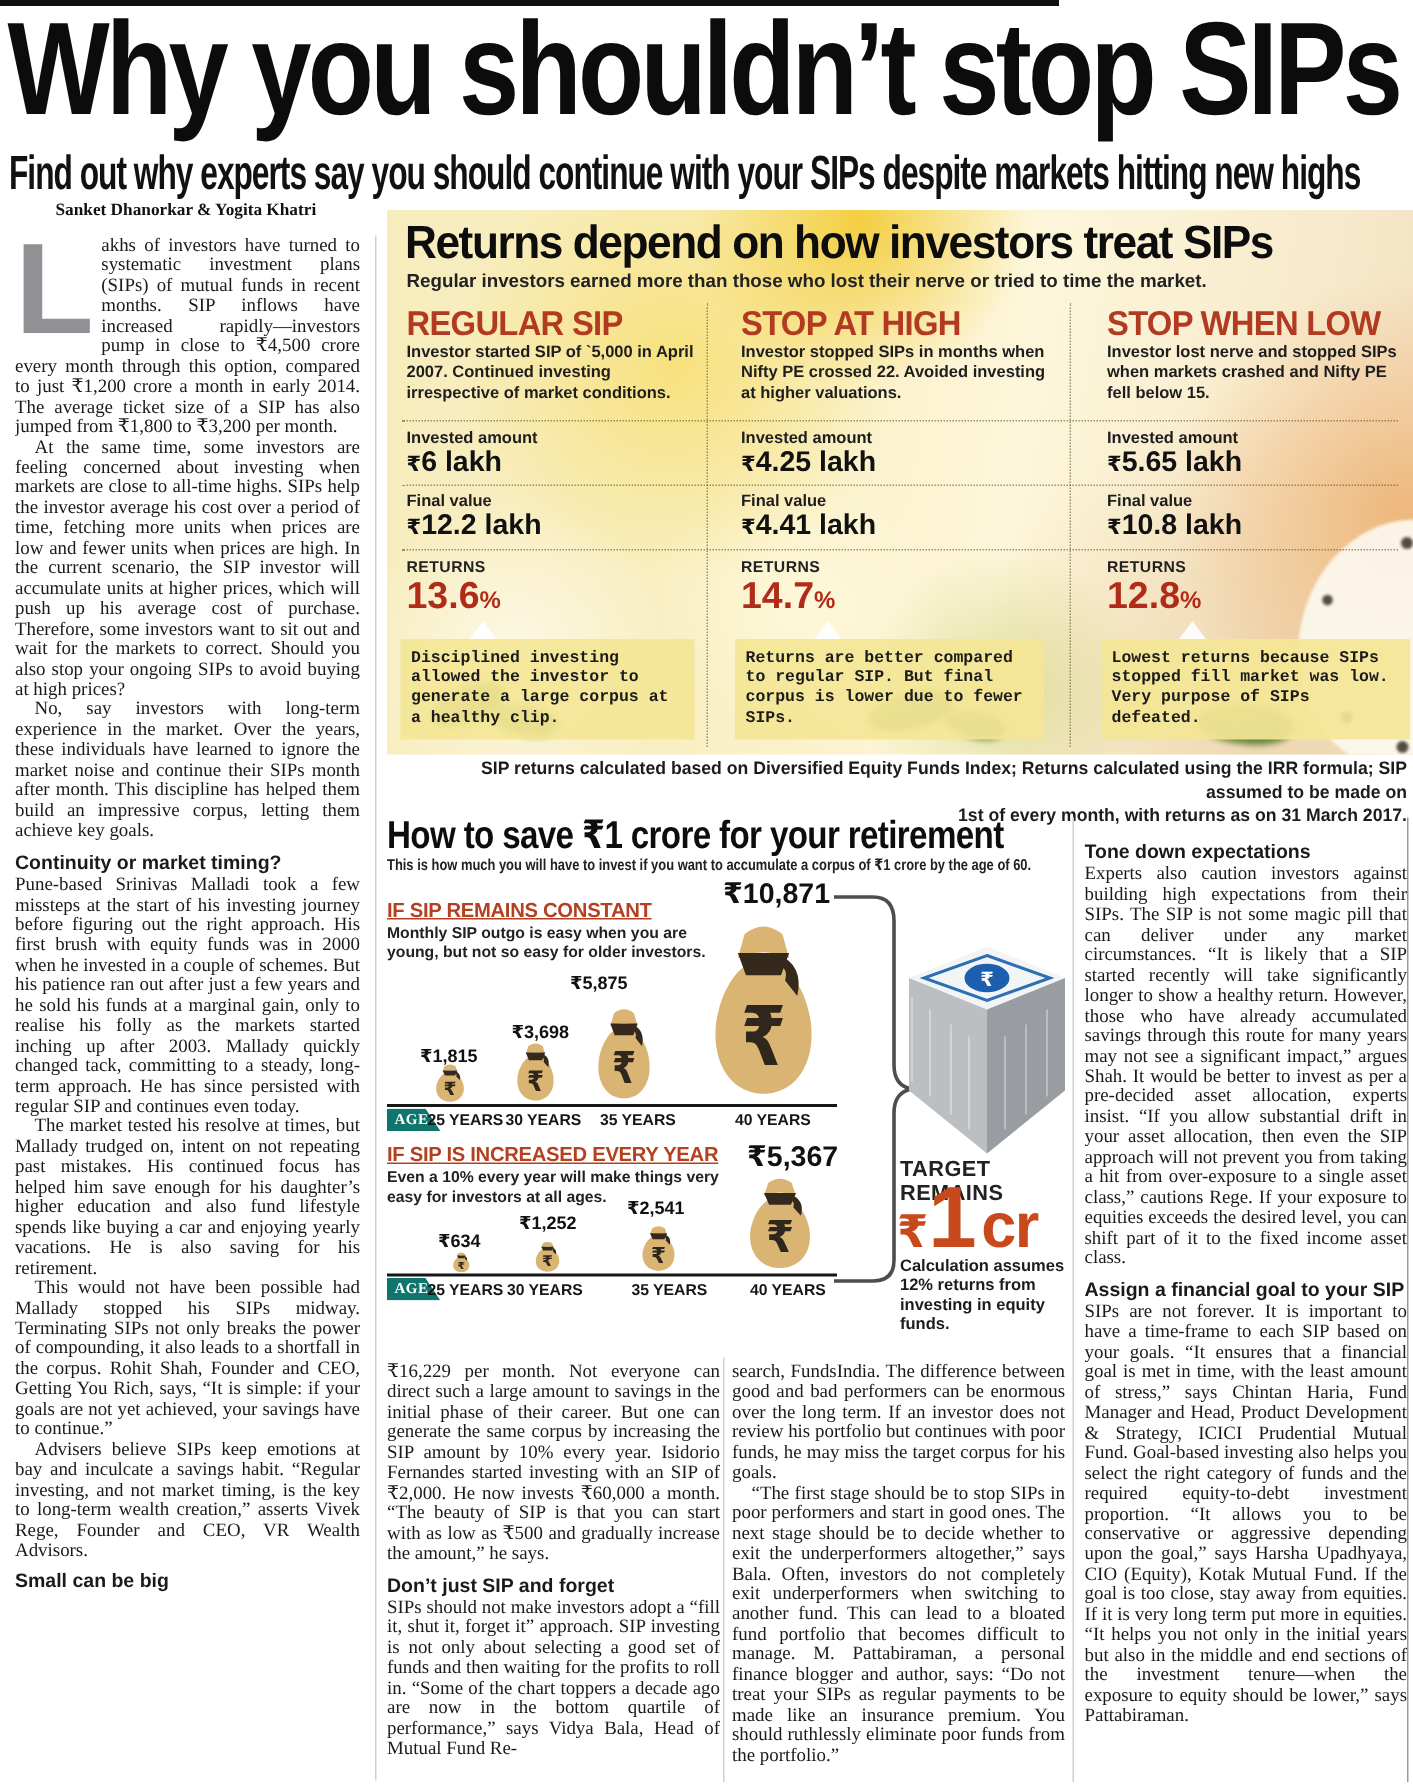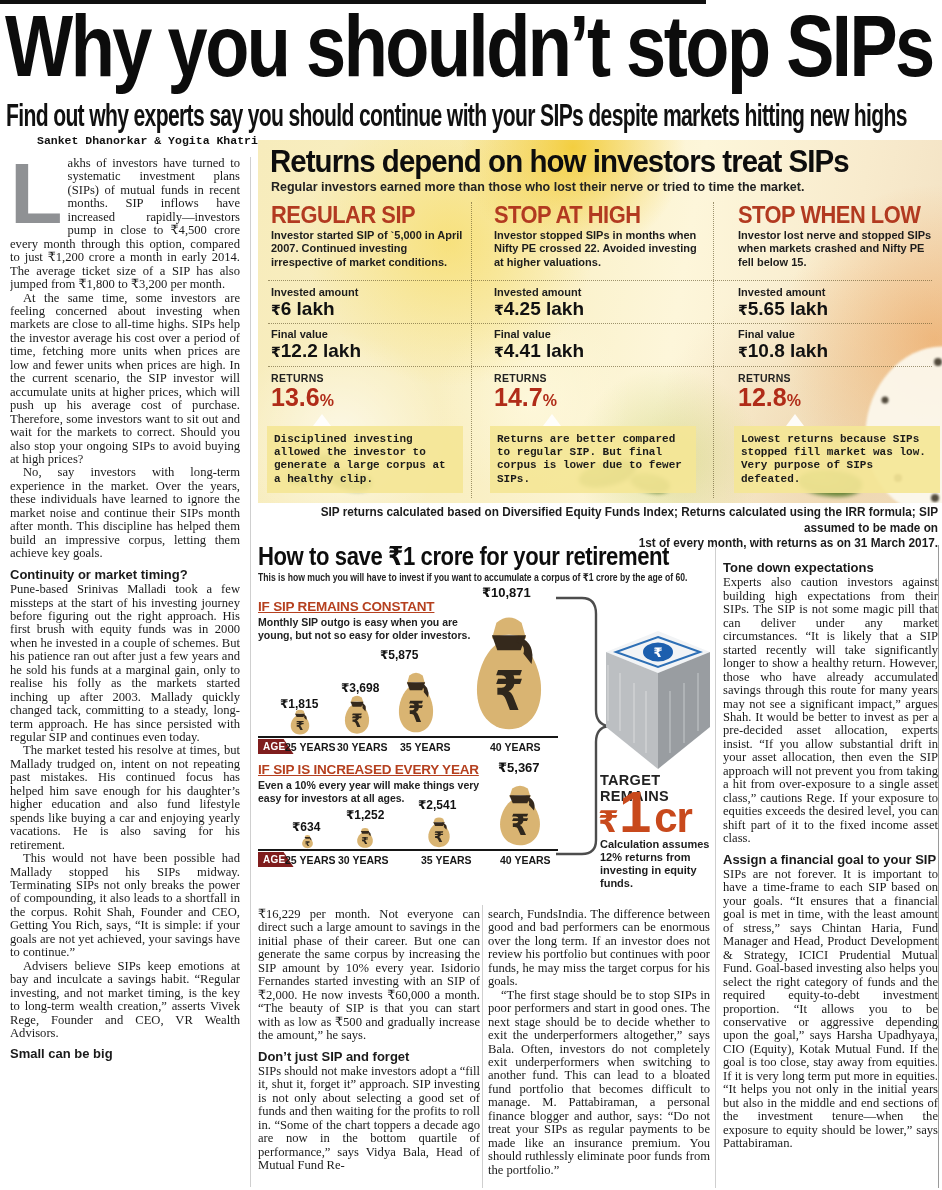--- a/index.html
+++ b/index.html
@@ -8,21 +8,21 @@
   .abs{position:absolute;}
   .sans{font-family:"Liberation Sans","DejaVu Sans",sans-serif;}
   
   #top-rule{left:0;top:0;width:706px;height:4px;background:#101010;}
   #headline{left:5px;top:2px;width:936px;font-family:"Liberation Sans","DejaVu Sans",sans-serif;
      font-weight:800;font-size:88px;letter-spacing:-3px;white-space:nowrap;color:#0c0c0c;
      transform:scaleX(.82);transform-origin:0 0;line-height:1.0;}
   #subhead{left:6px;top:97px;width:940px;font-family:"Liberation Sans","DejaVu Sans",sans-serif;
      font-weight:700;font-size:32px;letter-spacing:-1px;white-space:nowrap;color:#111;
      transform:scaleX(.66);transform-origin:0 0;}
-  #byline{left:37px;top:134px;font-family:Liberation Mono, monospace;
+  #byline{left:37px;top:134px;font-family:Liberation Serif, serif;
      font-weight:700;font-size:11.5px;color:#111;}
   
   .bcol{position:absolute;overflow:hidden;text-align:justify;font-size:12.6px;line-height:13.45px;}
   .bcol p{margin:0;}
   .bcol p.ind{text-indent:13px;}
   .bt-h{font-family:"Liberation Sans","DejaVu Sans",sans-serif;font-weight:800;font-size:13px;
         margin:7px 0 2px;text-align:left;}
   .bt-h.first{margin-top:13px;}
   #col1{left:10px;top:157px;width:230px;height:1030px;}
   #col2{left:258px;top:908px;width:222px;height:280px;}
@@ -75,24 +75,24 @@
   
   #ig2{left:258px;top:543px;width:458px;height:365px;}
   #ig2 .t{position:absolute;left:0;top:-2px;font-weight:800;font-size:26px;letter-spacing:-.5px;
      white-space:nowrap;transform:scaleX(.85);transform-origin:0 0;color:#0d0d0d;}
   #ig2 .st{position:absolute;left:0;top:28px;font-weight:700;font-size:10.5px;white-space:nowrap;
      transform:scaleX(.82);transform-origin:0 0;color:#222;}
   .ch-h{position:absolute;font-weight:800;font-size:13.5px;color:#b5401f;letter-spacing:-.2px;white-space:nowrap;text-decoration:underline;}
   .ch-d{position:absolute;font-weight:700;font-size:10.5px;line-height:12.8px;color:#222;}
   .bag-lab{position:absolute;font-weight:800;font-size:12px;color:#111;white-space:nowrap;
      font-family:"Liberation Sans","DejaVu Sans",sans-serif;}
-  .bag-lab.big{font-size:13px;}
+  .bag-lab.big{font-size:19px;}
   .baseline{position:absolute;border-top:2.5px solid #161616;}
-  .age-flag{position:absolute;background:#7f1d1d;color:#fff;font-weight:700;font-size:10px;
-     padding:2px 8px 2px 5px;clip-path:polygon(0 0,72% 0,100% 100%,0 100%);letter-spacing:.3px;}
+  .age-flag{position:absolute;background:#0f766e;color:#fff;font-weight:700;font-size:10px;
+     padding:2px 8px 2px 5px;clip-path:polygon(0 0,72% 0,100% 100%,0 100%);letter-spacing:.3px;font-family:Liberation Serif, serif;}
   .age-lab{position:absolute;font-weight:700;font-size:10.5px;color:#161616;white-space:nowrap;}
   #ig2-note{position:absolute;left:0;top:329px;width:350px;font-weight:700;font-size:10.5px;
      line-height:12.8px;color:#1c1c1c;}
   
   #target{left:556px;top:586px;width:160px;height:305px;}
   #tc-label{position:absolute;left:44px;top:186px;font-weight:600;font-size:14.5px;letter-spacing:.3px;color:#222;}
   #tc-amount{position:absolute;left:42px;top:198px;color:#c8491c;display:flex;align-items:baseline;}
   #tc-amount .r{font-size:30px;font-weight:800;}
   #tc-amount .n{font-size:58px;font-weight:900;line-height:.95;letter-spacing:-2px;}
   #tc-amount .u{font-size:42px;font-weight:800;margin-left:5px;letter-spacing:-1px;}

